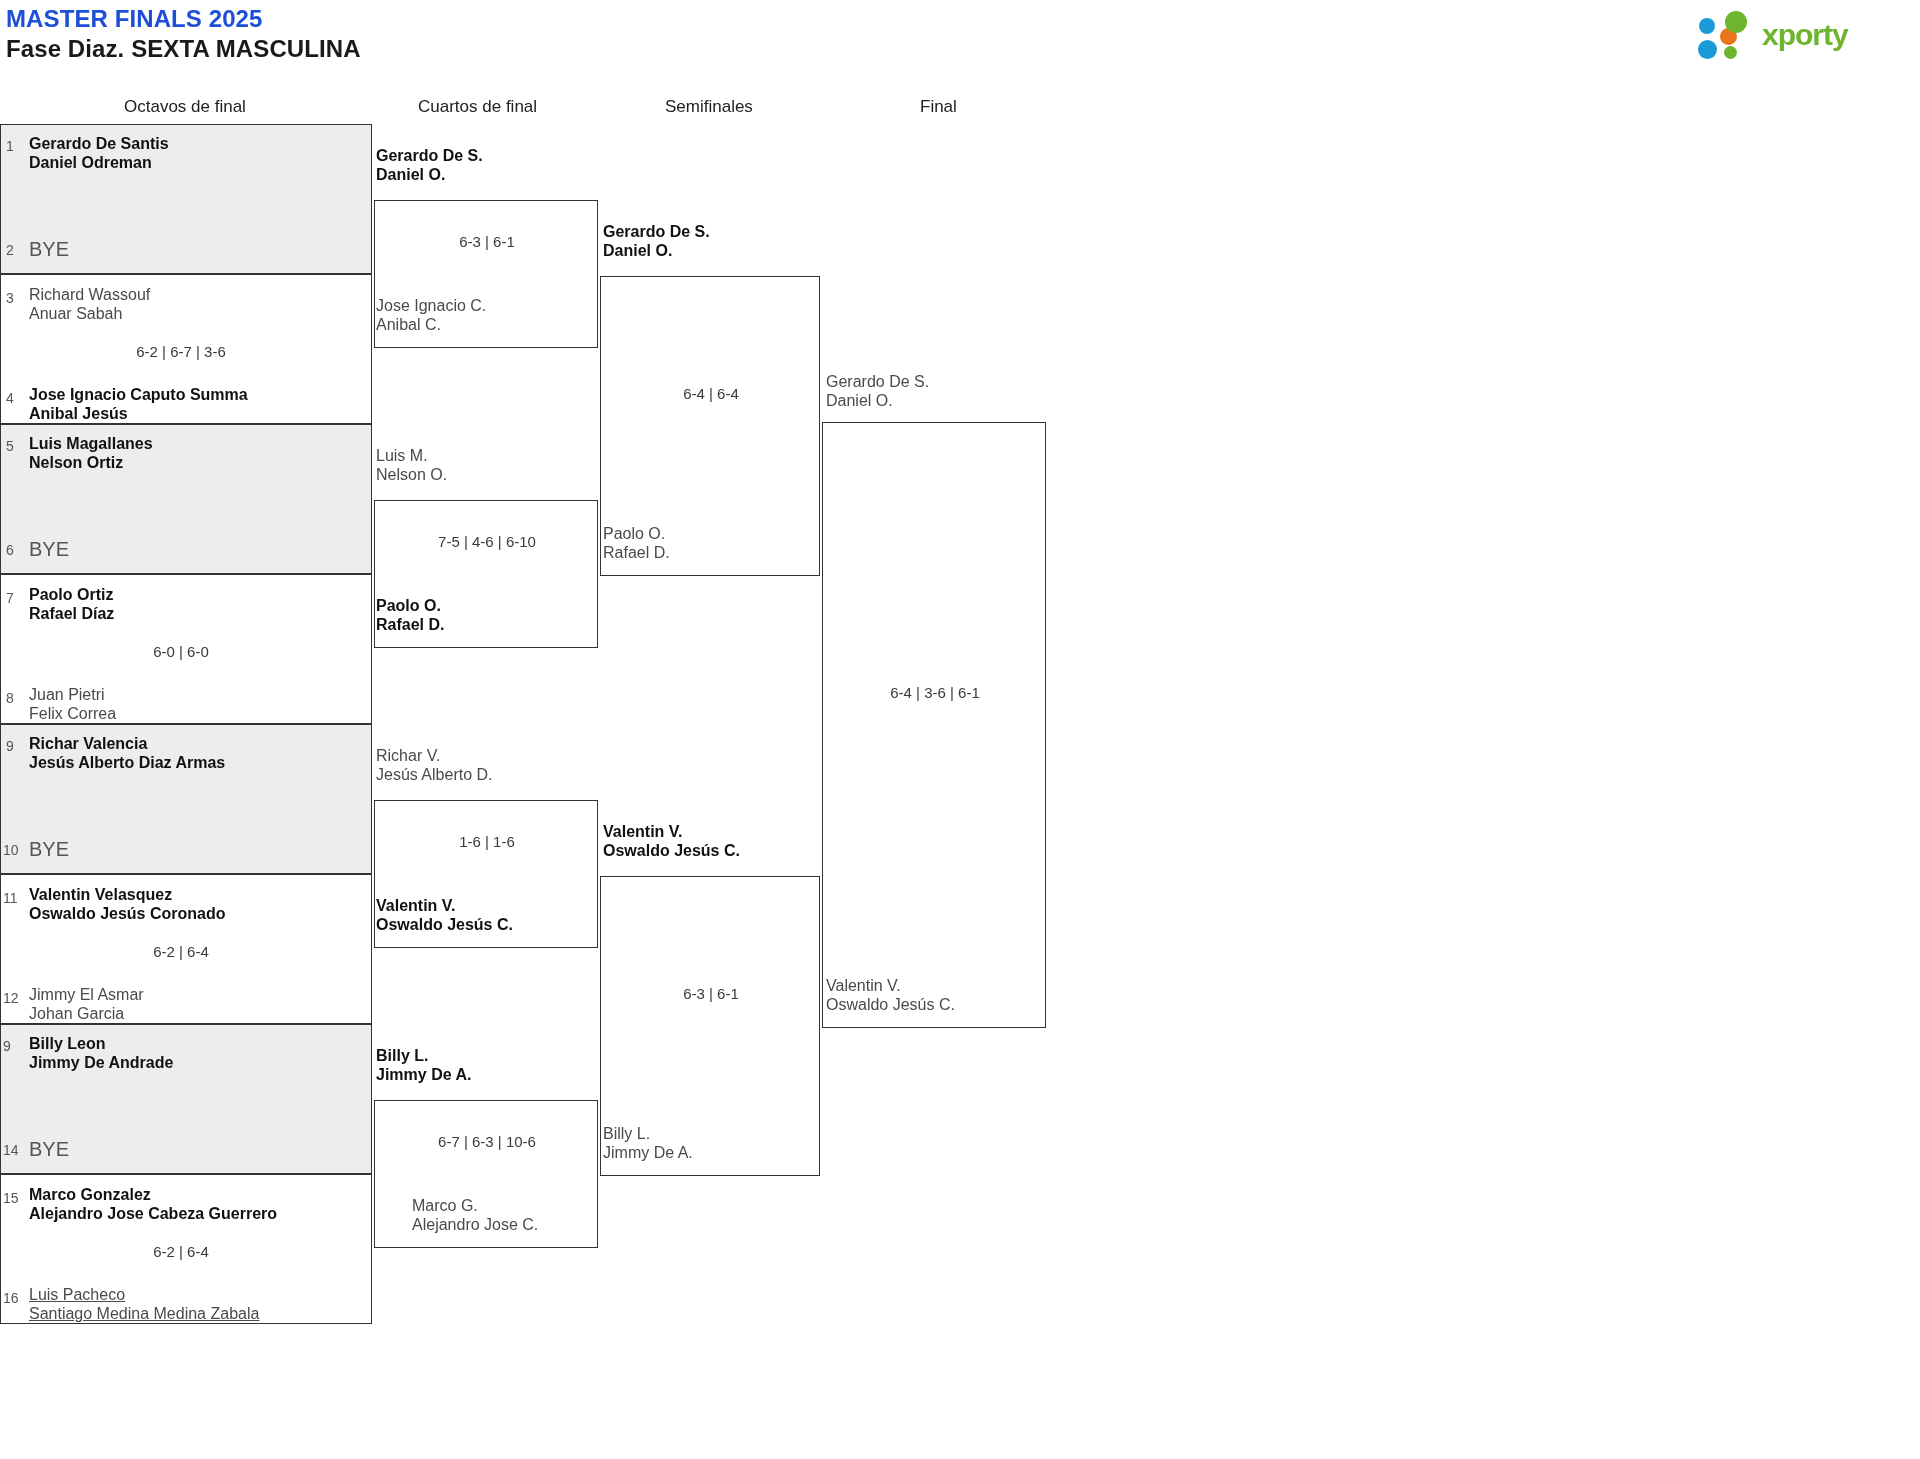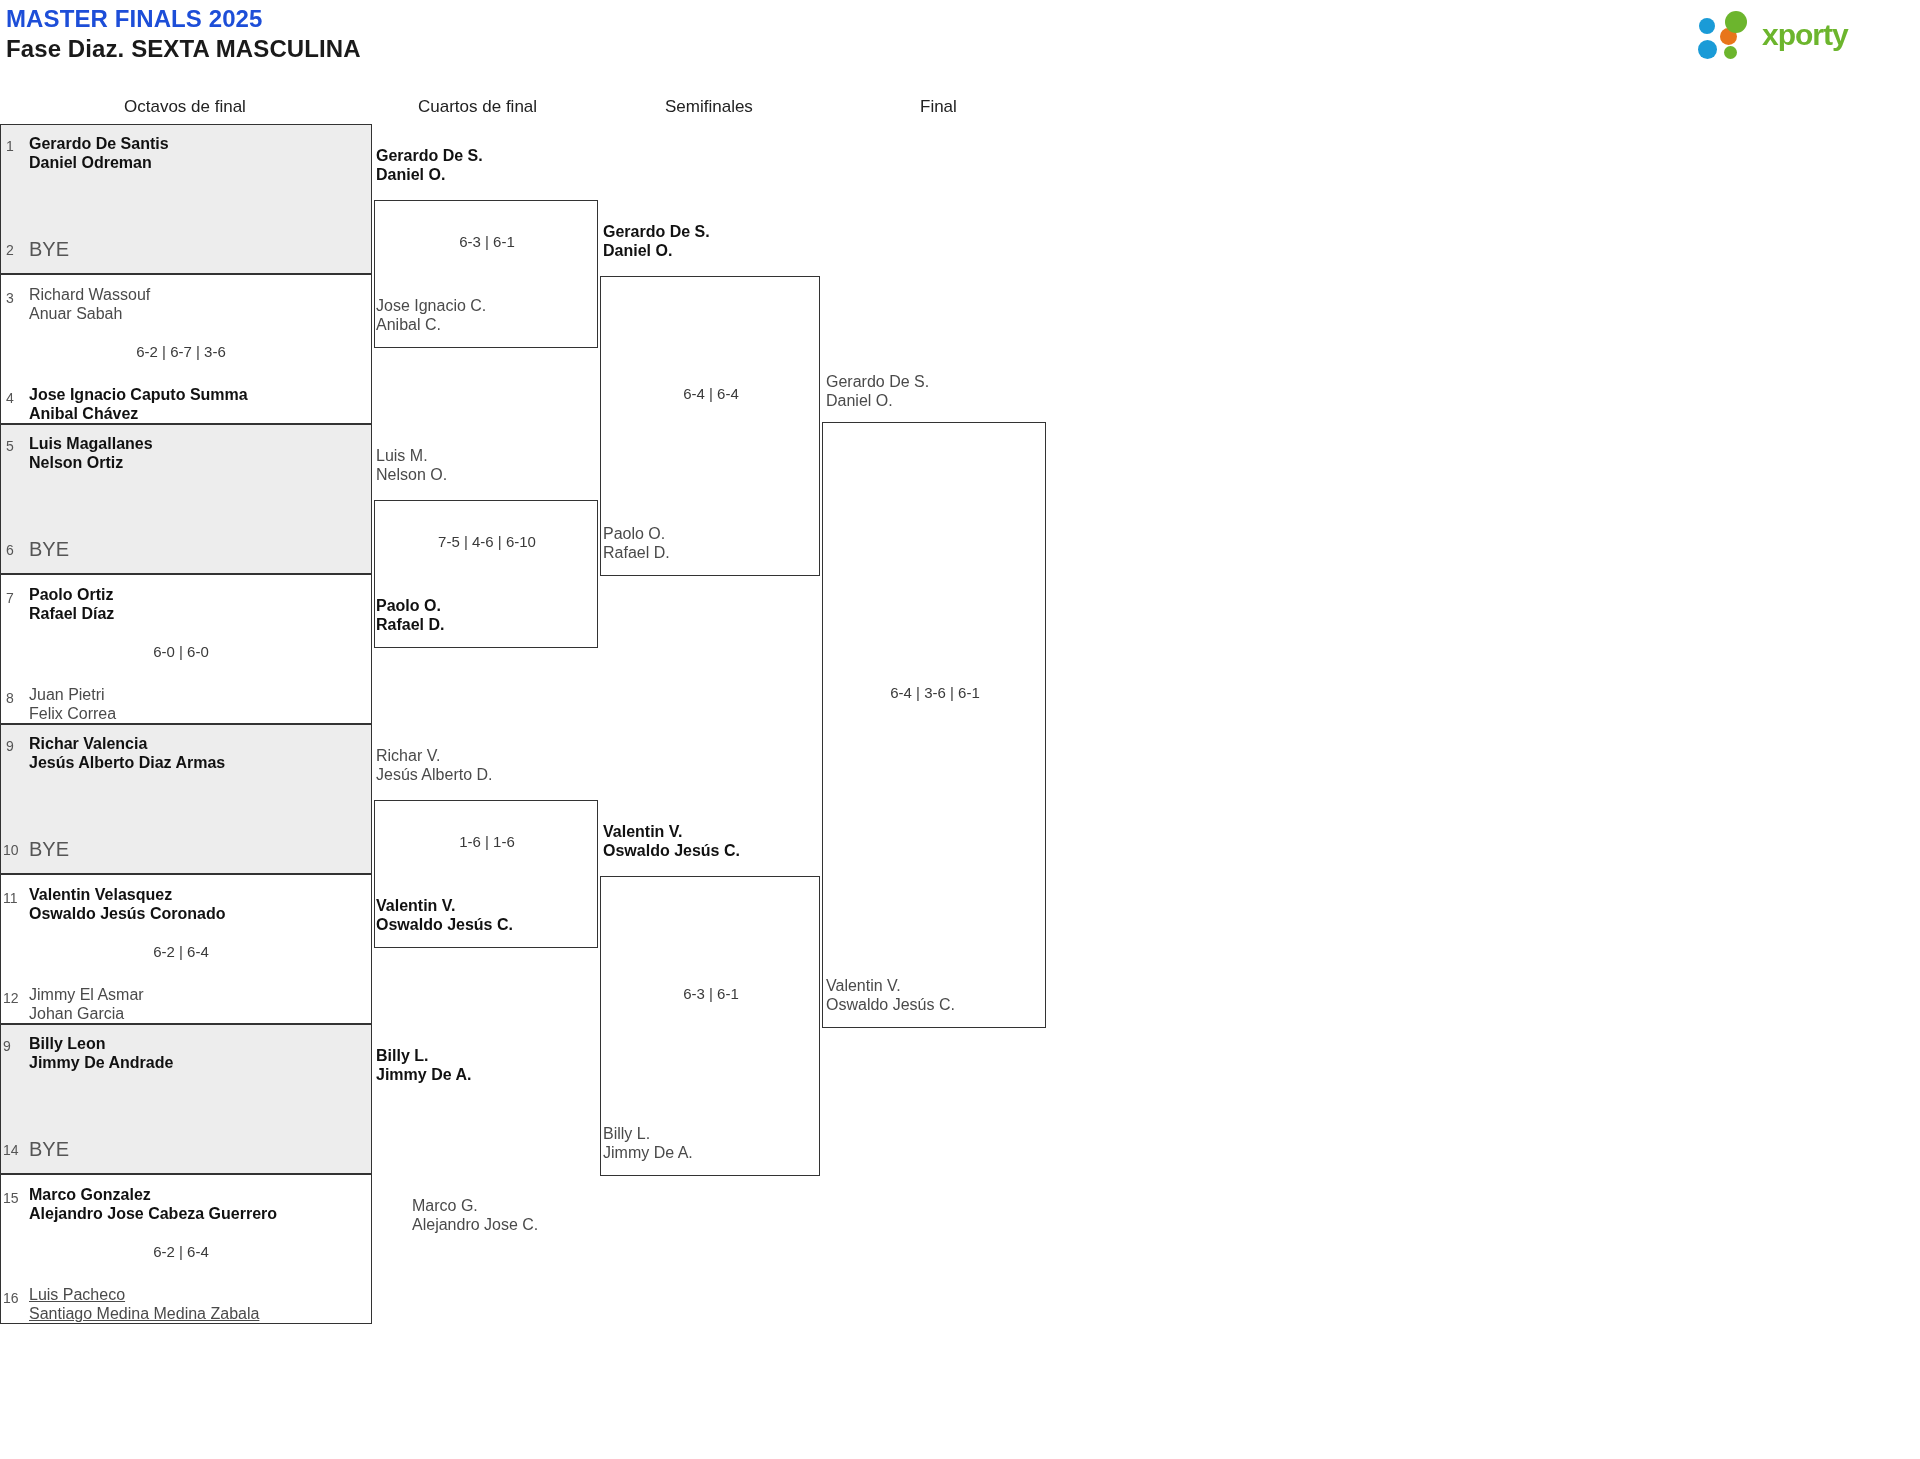--- a/index.html
+++ b/index.html
@@ -111,21 +111,21 @@
   <div class="box" style="left:0px; top:274px; width:372px; height:150px;">
     <div class="seed" style="left:5px; top:14px;">3</div>
     <div class="names" style="left:28px; top:10px;">
       <span class="ln">Richard Wassouf</span>
       <span class="ln">Anuar Sabah</span>
     </div>
     <div class="score" style="left:0px; top:68px; width:360px;">6-2 | 6-7 | 3-6</div>
     <div class="seed" style="left:5px; top:114px;">4</div>
     <div class="names win" style="left:28px; top:110px;">
       <span class="ln">Jose Ignacio Caputo Summa</span>
-      <span class="ln">Anibal Chávez</span>
+      <span class="ln">Anibal Jesús</span>
     </div>
   </div>
 
   <div class="box shaded" style="left:0px; top:424px; width:372px; height:150px;">
     <div class="seed" style="left:5px; top:12px;">5</div>
     <div class="names win" style="left:28px; top:9px;">
       <span class="ln">Luis Magallanes</span>
       <span class="ln">Nelson Ortiz</span>
     </div>
     <div class="seed" style="left:5px; top:116px;">6</div>
@@ -227,20 +227,23 @@
   </div>
   <div class="names win" style="left:376px; top:896px;">
     <span class="ln">Valentin V.</span>
     <span class="ln">Oswaldo Jesús C.</span>
   </div>
 
   <div class="names win" style="left:376px; top:1046px;">
     <span class="ln">Billy L.</span>
     <span class="ln">Jimmy De A.</span>
   </div>
+  <div class="box" style="left:374px; top:1100px; width:224px; height:148px;">
+    <div class="score" style="left:0px; top:32px; width:224px;">6-7 | 6-3 | 10-6</div>
+  </div>
   <div class="names" style="left:376px; top:1196px;padding-left:36px;">
     <span class="ln">Marco G.</span>
     <span class="ln">Alejandro Jose C.</span>
   </div>
 
   <div class="names win" style="left:603px; top:222px;">
     <span class="ln">Gerardo De S.</span>
     <span class="ln">Daniel O.</span>
   </div>
   <div class="box" style="left:600px; top:276px; width:220px; height:300px;">

